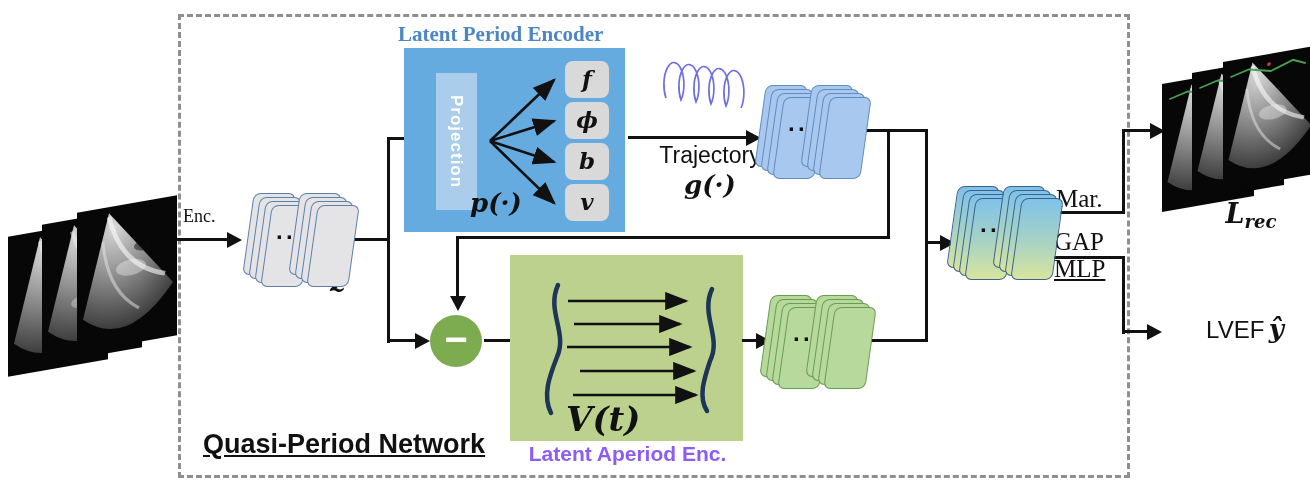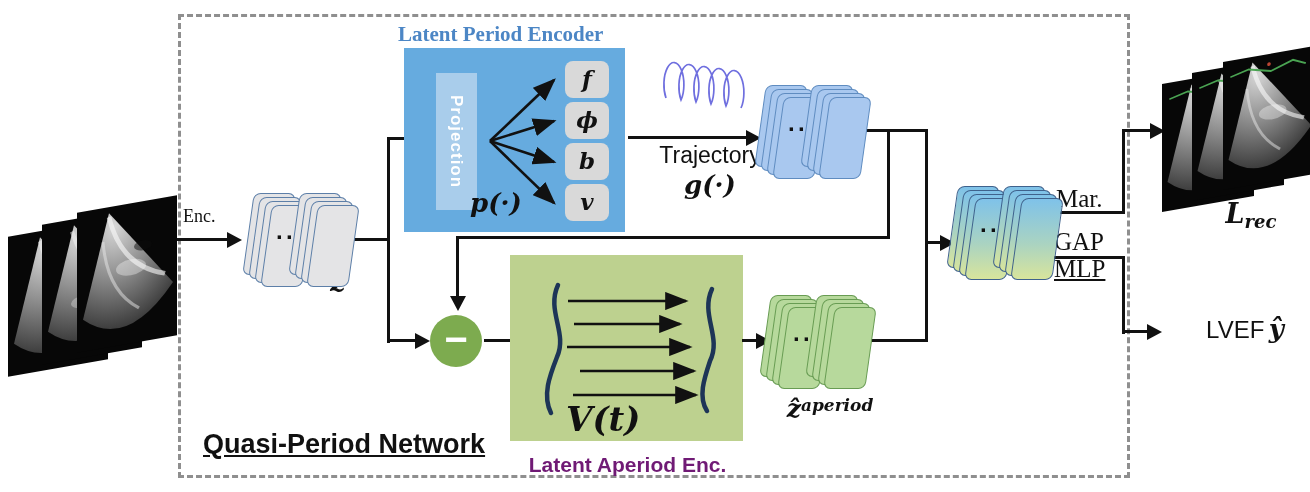--- a/index.html
+++ b/index.html
@@ -29,21 +29,21 @@
   .pbox{position:absolute;left:404px;top:48px;width:221px;height:184px;background:#66abdf;}
   .projbar{position:absolute;left:32px;top:25px;width:41px;height:137px;background:#a9cdeb;
            writing-mode:vertical-rl;text-align:center;color:#fff;font-weight:bold;font-size:17px;letter-spacing:1px;line-height:41px;}
   .chip{position:absolute;left:161px;width:44px;height:37px;background:#d9d9d9;border-radius:8px;text-align:center;
         font:600 italic 23px "DejaVu Serif",serif;line-height:36px;color:#111;}
   
   .gbox{position:absolute;left:510px;top:255px;width:233px;height:186px;background:#bdd18f;}
   .serif{font-family:"Liberation Serif",serif;}
   .math{font-family:"DejaVu Serif","Liberation Serif",serif;font-style:italic;font-weight:600;}
   .t-blue{color:#4c86c5;font-weight:bold;font-size:21px;font-family:Liberation Serif, serif;}
-  .t-green{color:#701a75;font-weight:bold;font-size:21px;margin-top:11px;}
+  .t-green{color:#8b5cf6;font-weight:bold;font-size:21px;}
   sup.m{font-size:17px;vertical-align:6px;}
   sub.m{font-size:18px;vertical-align:-5px;}
   .minus-circle{position:absolute;left:430px;top:315px;width:52px;height:52px;border-radius:50%;background:#7dab4f;
                 text-align:center;color:#fff;font-size:40px;font-weight:bold;line-height:48px;}
 </style>
 </head>
 <body>
 
 <div id="canvas">
 
@@ -194,23 +194,20 @@
         <div class="sheet s4"></div>
     </div>
     <div class="grp" style="left:46px;z-index:5;">
       <div class="sheet s1"></div>
         <div class="sheet s2"></div>
       <div class="sheet s3"></div>
         <div class="sheet s4"></div>
     </div>
     <div class="dots">··</div>
   </div>
-  <div class="abs" style="left:770px;top:394px;width:120px;text-align:center;">
-    <span class="math" style="font-size:25px;">ẑ</span><sup class="m math">aperiod</sup>
-  </div>
   <div class="hline" style="left:863px;top:339px;width:65px;"></div>
 
   <div class="stack fused" style="left:952px;top:186px;">
     <div class="grp" style="left:0;z-index:1;">
       <div class="sheet s1"></div>
         <div class="sheet s2"></div>
       <div class="sheet s3"></div>
         <div class="sheet s4"></div>
     </div>
     <div class="grp" style="left:46px;z-index:5;">

